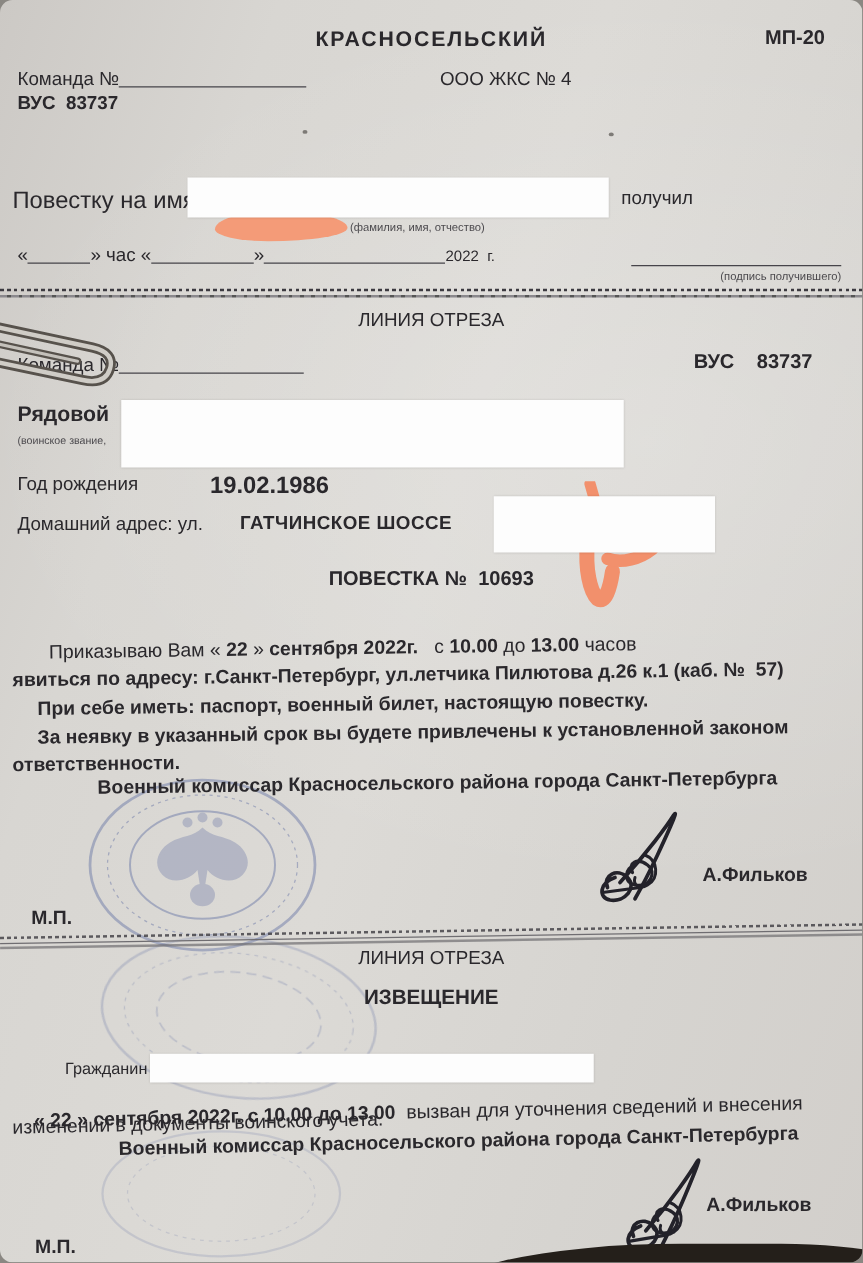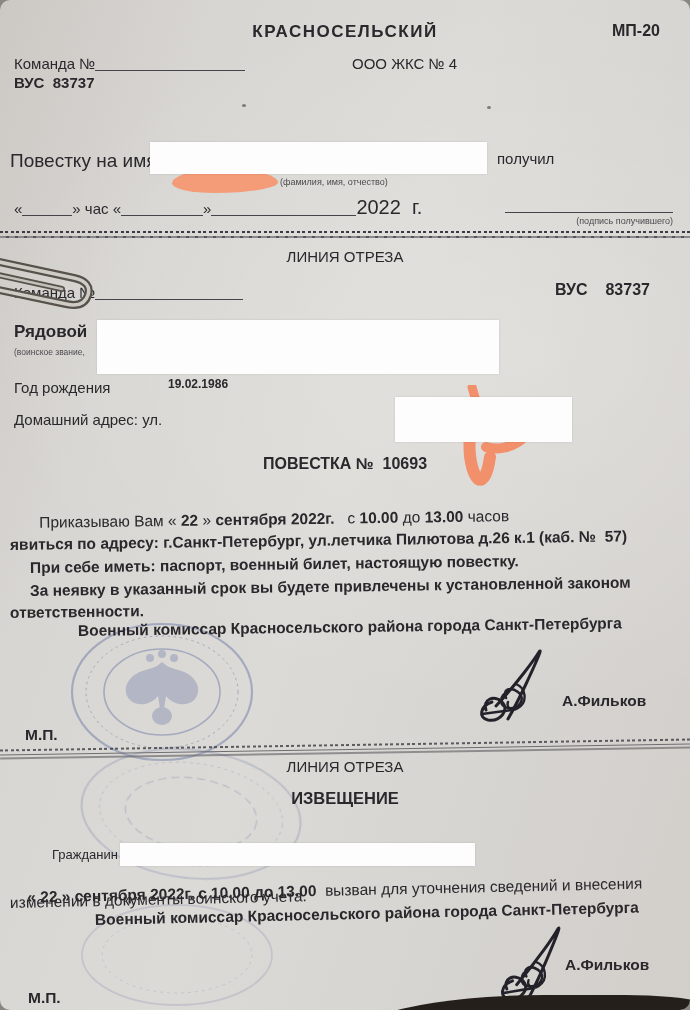--- a/index.html
+++ b/index.html
@@ -71,21 +71,21 @@
 
   <div class="abs t" style="left:10px;top:150px;font-size:19px;">Повестку на имя</div>
   <div class="abs t" style="left:497px;top:150px;font-size:15px;">получил</div>
   <div class="abs t small" style="left:280px;top:177px;z-index:2;">(фамилия, имя, отчество)</div>
 
   <div class="abs" style="left:172px;top:169px;width:106px;height:24px;background:#f49b78;border-radius:46% 54% 60% 40%/60% 55% 45% 40%;z-index:3;"></div>
 
   <div class="abs box" style="left:150px;top:142px;width:337px;height:32px;"></div>
 
   <div class="abs" style="left:14px;top:196px;font-size:15px;">
-    <span class="t">«</span><span class="ul" style="width:50px;"></span><span class="t">» час «</span><span class="ul" style="width:82px;"></span><span class="t">»</span><span class="ul" style="width:145px;"></span><span class="t" style="font-size:20px;">2022  г.</span>
+    <span class="t">«</span><span class="ul" style="width:50px;"></span><span class="t">» час «</span><span class="ul" style="width:82px;"></span><span class="t">»</span><span class="ul" style="width:145px;"></span><span class="t" style="font-size:12px;">2022  г.</span>
   </div>
   <div class="abs" style="left:505px;top:194px;width:168px;height:18px;border-bottom:1.4px solid #46444a;"></div>
   <div class="abs t small" style="left:505px;top:216px;width:168px;text-align:right;">(подпись получившего)</div>
 
   <div class="abs dash1" style="left:0;top:231px;width:690px;"></div>
   <div class="abs dash2" style="left:0;top:236px;width:690px;"></div>
   <div class="abs t" style="left:0;top:248px;width:690px;text-align:center;font-size:15px;">ЛИНИЯ ОТРЕЗА</div>
 
   <svg class="abs" style="left:-12px;top:238px;z-index:6;" width="130" height="78" viewBox="0 0 130 78">
     <g fill="none" stroke-linecap="round">
@@ -101,23 +101,24 @@
   </div>
   <div class="abs" style="left:555px;top:281px;">
     <span class="t b" style="font-size:16px;">ВУС</span><span class="t b" style="font-size:16px;margin-left:18px;">83737</span>
   </div>
 
   <div class="abs t b" style="left:14px;top:322px;font-size:17px;z-index:2;">Рядовой</div>
   <div class="abs t" style="left:14px;top:348px;font-size:8.5px;color:#4c4a4e;z-index:2;">(воинское звание,</div>
   <div class="abs box" style="left:97px;top:320px;width:402px;height:54px;"></div>
 
   <div class="abs t" style="left:14px;top:379px;font-size:15px;">Год рождения</div>
-  <div class="abs t b" style="left:168px;top:378px;font-size:12px;">19.02.1986</div>
+  <div class="abs t b" style="left:168px;top:378px;font-size:19px;">19.02.1986</div>
 
   <div class="abs t" style="left:14px;top:411px;font-size:15px;z-index:2;">Домашний адрес: ул.</div>
+  <div class="abs t b" style="left:192px;top:410px;font-size:15px;letter-spacing:.4px;z-index:2;">ГАТЧИНСКОЕ ШОССЕ</div>
 
   <svg class="abs" style="left:450px;top:385px;z-index:2;" width="90" height="105" viewBox="0 0 90 105">
     <g stroke="#f2906c" fill="none" stroke-linecap="round">
       <path d="M22,2 L26,16" stroke-width="9"></path>
       <path d="M20,50 C18,70 22,88 28,94 C34,98 38,86 40,72" stroke-width="12"></path>
       <path d="M36,62 C48,66 62,62 72,54" stroke-width="10"></path>
     </g>
   </svg>
   <div class="abs box" style="left:395px;top:397px;width:177px;height:45px;"></div>
 

